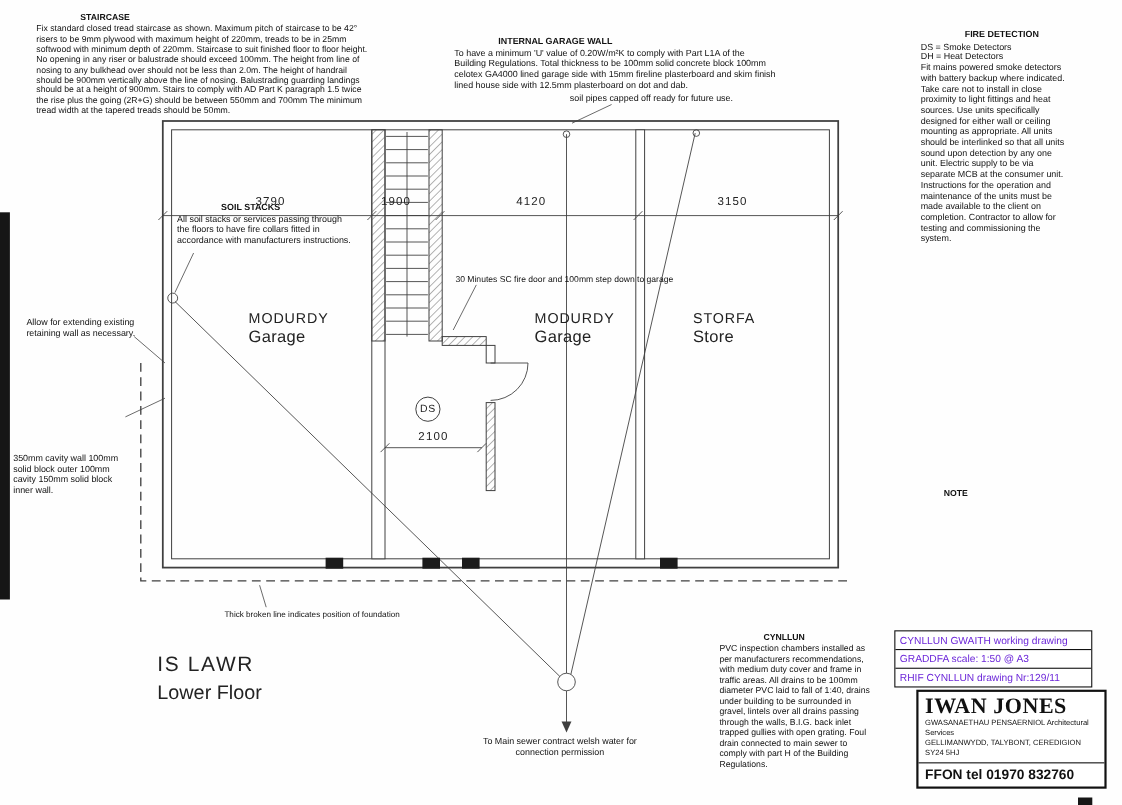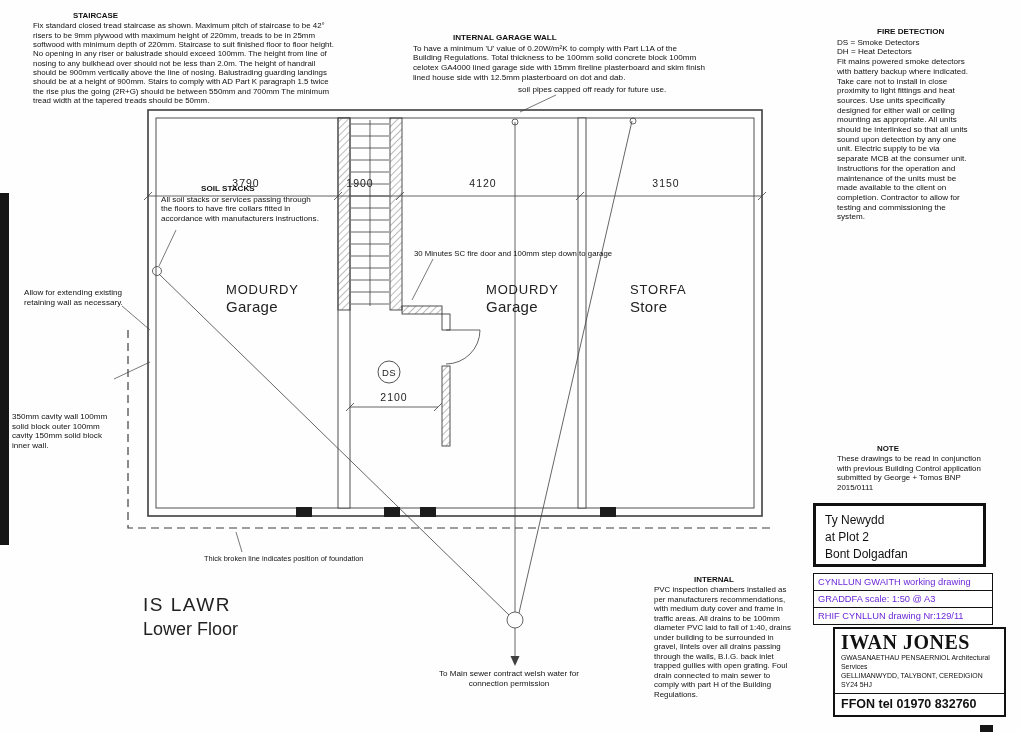--- a/index.html
+++ b/index.html
@@ -203,29 +203,28 @@
 
   <div class="note" style="left:24px; top:288px; width:103px;">Allow for extending existing retaining wall as necessary.</div>
 
   <div class="note" style="left:12px; top:376px; width:98px;margin-top:36px;">350mm cavity wall 100mm solid block outer 100mm cavity 150mm solid block inner wall.</div>
 
   <div class="note nowrap" style="left:414px; top:249px; font-size:7.8px;">30 Minutes SC fire door and 100mm step down to garage</div>
 
   <div class="note nowrap" style="left:204px; top:555px; font-size:7.4px;">Thick broken line indicates position of foundation</div>
 
   <div class="note" style="left:654px; top:575px; width:140px; font-size:7.9px;">
-    <div class="t">INTERNAL</div>
+    <div class="t">CYNLLUN</div>
     <div>PVC inspection chambers installed as per manufacturers recommendations, with medium duty cover and frame in traffic areas. All drains to be 100mm diameter PVC laid to fall of 1:40, drains under building to be surrounded in gravel, lintels over all drains passing through the walls, B.I.G. back inlet trapped gullies with open grating. Foul drain connected to main sewer to comply with part H of the Building Regulations.</div>
   </div>
 
   <div class="note" style="left:430px; top:669px; width:158px;text-align:center;">To Main sewer contract welsh water for connection permission</div>
 
-  <div class="note" style="left:818px; top:444px; width:150px; font-size:7.9px;margin-left:19px;">
+  <div class="note" style="left:818px; top:444px; width:150px; font-size:7.9px;">
     <div class="t">NOTE</div>
-    <div>These drawings to be read in conjunction with previous Building Control application submitted by George + Tomos BNP 2015/0111</div>
   </div>
 
   <span class="dim" style="left:246px; top:177px;">3790</span>
   <span class="dim" style="left:360px; top:177px;">1900</span>
   <span class="dim" style="left:483px; top:177px;">4120</span>
   <span class="dim" style="left:666px; top:177px;">3150</span>
   <span class="dim" style="left:394px; top:391px;">2100</span>
 
   <div class="room" style="left:226px; top:281px;">
     <div>MODURDY</div>
@@ -240,25 +239,20 @@
     <div class="sub">Store</div>
   </div>
 
   <span class="ds-label" style="left:389px; top:372px;">DS</span>
 
   <div class="floor-title">
     <div class="cy">IS LAWR</div>
     <div class="en">Lower Floor</div>
   </div>
 
-  <div class="project-box">
-    <div>Ty Newydd</div>
-    <div>at Plot 2</div>
-    <div>Bont Dolgadfan</div>
-  </div>
 
   <div class="info-box">
     <div class="row">CYNLLUN GWAITH working drawing</div>
     <div class="row">GRADDFA scale: 1:50 @ A3</div>
     <div class="row">RHIF CYNLLUN drawing Nr:129/11</div>
   </div>
 
   <div class="arch-box">
     <div class="arch-name">IWAN JONES</div>
     <div class="arch-small">GWASANAETHAU PENSAERNIOL Architectural Services</div>

